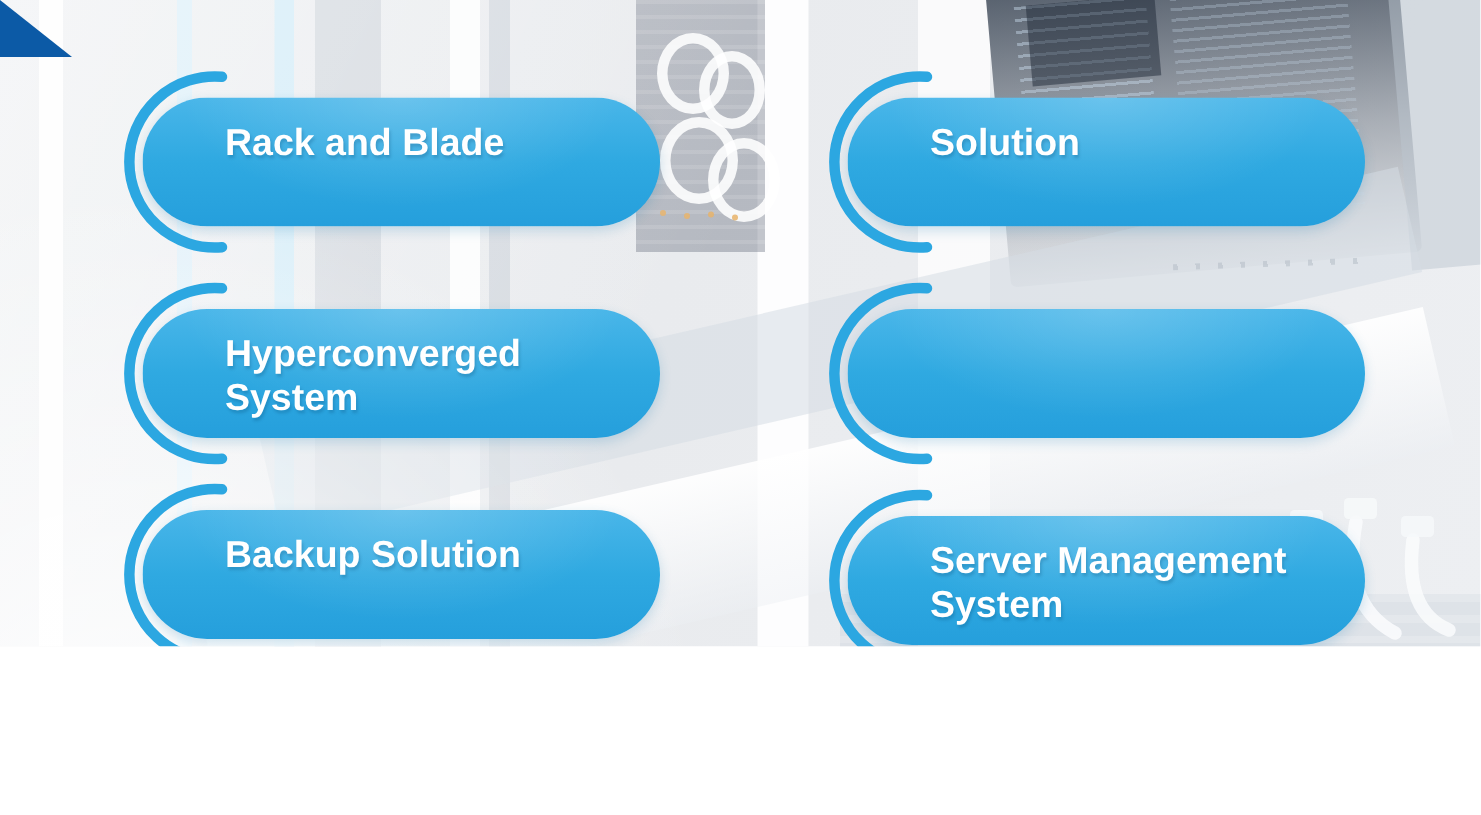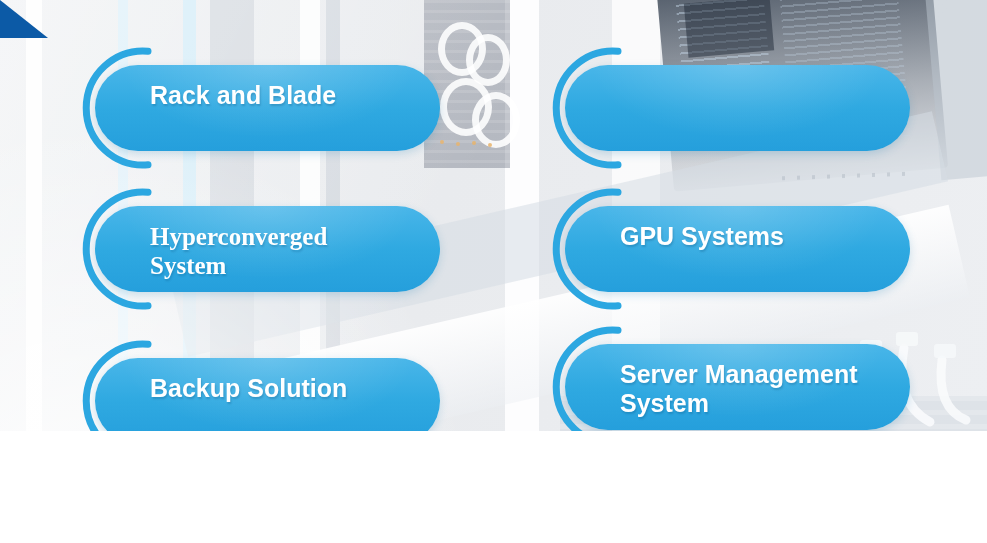--- a/index.html
+++ b/index.html
@@ -70,23 +70,23 @@
       linear-gradient(180deg,#49b6e9 0%,#2fa9e1 50%,#259fdc 100%);
     box-shadow:0 3px 8px rgba(40,130,180,.22);
     color:#ffffff; font-weight:bold; font-size:25px; line-height:29px;
     text-shadow:1px 2px 2px rgba(0,60,100,.22);
     cursor:default;
   }
   .pill .arc{position:absolute; left:-17px; top:-22px; width:130px; height:130px;}
   .pill .txt span{display:block;}
   .p-rack  {left:95px;  top:65px;}
   .p-san   {left:565px; top:65px;}
-  .p-hyper {left:95px;  top:206px;font-family:Liberation Serif, serif;}
+  .p-hyper {left:95px;  top:206px;}
   .p-gpu   {left:565px; top:206px;}
-  .p-backup{left:95px;  top:358px;}
+  .p-backup{left:95px;  top:340px;}
   .p-smgmt {left:565px; top:344px;}
 </style>
 </head>
 <body>
 
 <div id="canvas">
 
   <div class="bg">
     <div class="stripe st1"></div>
     <div class="stripe st2"></div>
@@ -148,41 +148,38 @@
     <div class="txt">
       <span>Rack and Blade</span>
     </div>
   </div>
 
   <div class="pill p-san">
     <svg class="arc" viewBox="0 0 130 130">
       <path d="M70 8.2 A57 57 0 1 0 70 121.8" fill="none" stroke="#2ca7e1" stroke-width="7" stroke-linecap="round"></path>
     </svg>
     <div class="txt">
+      <span>Solution</span>
     </div>
   </div>
 
   <div class="pill p-hyper">
     <svg class="arc" viewBox="0 0 130 130">
       <path d="M70 8.2 A57 57 0 1 0 70 121.8" fill="none" stroke="#2ca7e1" stroke-width="7" stroke-linecap="round"></path>
     </svg>
     <div class="txt">
       <span>Hyperconverged</span>
       <span>System</span>
     </div>
   </div>
 
   <div class="pill p-gpu">
     <svg class="arc" viewBox="0 0 130 130">
       <path d="M70 8.2 A57 57 0 1 0 70 121.8" fill="none" stroke="#2ca7e1" stroke-width="7" stroke-linecap="round"></path>
     </svg>
-    <div class="txt">
-      <span>GPU Systems</span>
-      <span></span>
-    </div>
   </div>
 
   <div class="pill p-backup">
     <svg class="arc" viewBox="0 0 130 130">
       <path d="M70 8.2 A57 57 0 1 0 70 121.8" fill="none" stroke="#2ca7e1" stroke-width="7" stroke-linecap="round"></path>
     </svg>
     <div class="txt">
       <span>Backup Solution</span>
       <span></span>
     </div>

